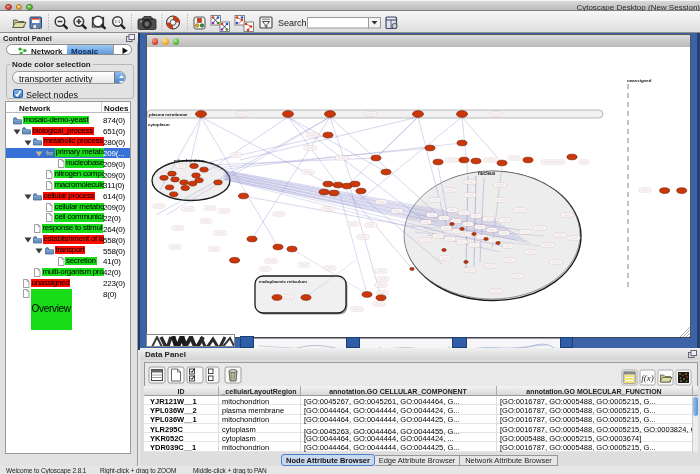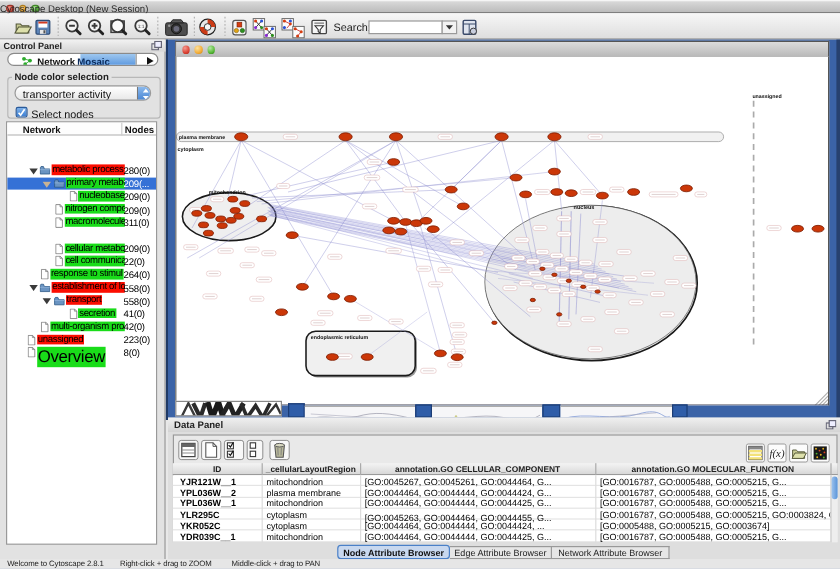--- a/index.html
+++ b/index.html
@@ -4,21 +4,21 @@
 html,body{width:700px;height:474px}
 body{position:relative;overflow:hidden;font-family:"Liberation Sans",sans-serif;background:#e8e8e8}
 .abs{position:absolute}
 </style></head>
 <body>
 
 <div class="abs" style="left:0;top:0;width:700px;height:11px;background:linear-gradient(#d9d9d9,#bcbcbc);border-bottom:1px solid #7f7f7f;border-top:1px solid #f5f5f5">
  <div class="abs" style="left:5px;top:2.5px;width:6.5px;height:6.5px;border-radius:50%;background:radial-gradient(circle at 35% 30%,#f49a90,#dc4436 60%,#ad2417);border:0.5px solid #9a3328"></div>
  <div class="abs" style="left:15.5px;top:2.5px;width:6.5px;height:6.5px;border-radius:50%;background:radial-gradient(circle at 35% 30%,#fbe2a0,#f3ac35 60%,#c37e12);border:0.5px solid #ad7d21"></div>
  <div class="abs" style="left:26px;top:2.5px;width:6.5px;height:6.5px;border-radius:50%;background:radial-gradient(circle at 35% 30%,#b5e8a2,#59ba39 60%,#2e7f17);border:0.5px solid #418527"></div>
- <div class="abs" style="left:0;top:1.5px;width:700px;text-align:left;font-size:8px;color:#2a2a2a">Cytoscape Desktop (New Session)</div>
+ <div class="abs" style="left:0;top:1.5px;width:700px;text-align:right;font-size:8px;color:#2a2a2a">Cytoscape Desktop (New Session)</div>
 </div>
 
 <div class="abs" style="left:0;top:11px;width:700px;height:22px;background:linear-gradient(#f7f7f7,#dedede);border-bottom:1px solid #8f8f8f"></div>
 
 <svg class="abs" style="left:0;top:11px" width="700" height="22" viewBox="0 0 700 22">
 
  <line x1="48.5" y1="3" x2="48.5" y2="19" stroke="#b5b5b5" stroke-width="1" stroke-dasharray="1.5,1.5"></line>
  <line x1="131.5" y1="3" x2="131.5" y2="19" stroke="#b5b5b5" stroke-width="1" stroke-dasharray="1.5,1.5"></line>
  <line x1="162" y1="3" x2="162" y2="19" stroke="#b5b5b5" stroke-width="1" stroke-dasharray="1.5,1.5"></line>
  <line x1="187.5" y1="3" x2="187.5" y2="19" stroke="#b5b5b5" stroke-width="1" stroke-dasharray="1.5,1.5"></line>
@@ -506,21 +506,21 @@
    <div class="abs" style="left:60px;top:0;width:46px;height:11px;background:linear-gradient(#9ec7ef,#5291dd)"></div>
    <div class="abs" style="left:106px;top:0;width:1px;height:11px;background:#9a9a9a"></div>
    <svg class="abs" style="left:11px;top:1.5px" width="9" height="8">
         <circle cx="2" cy="2" r="1.6" fill="#2daa2d"></circle>
         <circle cx="7" cy="3.5" r="1.6" fill="#2daa2d"></circle>
         <circle cx="3" cy="6.5" r="1.6" fill="#2daa2d"></circle>
         <line x1="2" y1="2" x2="7" y2="3.5" stroke="#2daa2d" stroke-width="0.7"></line>
         <line x1="7" y1="3.5" x2="3" y2="6.5" stroke="#2daa2d" stroke-width="0.7"></line>
       </svg>
    <div class="abs" style="left:24px;top:1.5px;font-size:8px;font-weight:bold;color:#111">Network</div>
-   <div class="abs" style="left:48px;top:1.5px;width:46px;text-align:center;font-size:8px;font-weight:bold;color:#0a2a5a">Mosaic</div>
+   <div class="abs" style="left:64px;top:1.5px;width:46px;text-align:left;font-size:8px;font-weight:bold;color:#0a2a5a">Mosaic</div>
    <svg class="abs" style="left:114px;top:2px" width="8" height="8">
         <path d="M1.5 0.5 L7 3.75 L1.5 7 Z" fill="#111"></path>
       </svg>
  </div>
  <div class="abs" style="left:6px;top:31px;width:128px;height:35px;border:1px solid #b8b8b8;border-radius:3px"></div>
  <div class="abs" style="left:10px;top:26.5px;background:#e2e2e2;padding:0 2px;font-size:8px;font-weight:bold;color:#222">Node color selection</div>
  <div class="abs" style="left:12px;top:38px;width:114px;height:13px;background:linear-gradient(#ffffff,#e8e8e8);border:1px solid #9a9a9a;border-radius:6.5px;overflow:hidden">
    <div class="abs" style="left:6px;top:2px;font-size:9px;color:#111">transporter activity</div>
    <div class="abs" style="left:101px;top:0;width:13px;height:13px;background:linear-gradient(#8ebbed,#3f7fd0);border-left:1px solid #777;border-radius:0 6.5px 6.5px 0">
      <svg width="13" height="13">
@@ -534,20 +534,39 @@
         <path d="M1.5 4 L3.2 6 L6.5 1" fill="none" stroke="#fff" stroke-width="1.4"></path>
       </svg>
  </div>
  <div class="abs" style="left:26px;top:56.5px;font-size:9px;color:#111">Select nodes</div>
  <div class="abs" style="left:5px;top:68px;width:126px;height:353px;background:#fff;border:1px solid #999;overflow:hidden">
    <div class="abs" style="left:0;top:0;width:126px;height:11px;background:#fdfdfd;border-bottom:1px solid #bbb">
      <div class="abs" style="left:13px;top:1.5px;font-size:8px;font-weight:bold;color:#111">Network</div>
      <div class="abs" style="left:98px;top:1.5px;font-size:8px;font-weight:bold;color:#111">Nodes</div>
      <div class="abs" style="left:95px;top:0;width:1px;height:11px;background:#ccc"></div>
    </div>
+   <div class="abs" style="left:0px;top:13.0px;width:126px;height:10.85px;">
+        <svg class="abs" style="left:7px;top:1.5px" width="9" height="8">
+          <path d="M0.5 1.8 L0.5 7 L8.5 7 L8.5 2.8 L4 2.8 L3.2 0.8 L1.2 0.8 Z" fill="#6a94c2" stroke="#2e5a88" stroke-width="0.7"></path>
+          <path d="M0.5 3.4 L8.5 3.4" stroke="#8fb2d8" stroke-width="0.7"></path>
+        </svg>
+        <div class="abs" style="left:16.5px;top:0.8px;max-width:81.5px;overflow:hidden;white-space:nowrap;background:#19dc19;font-size:8px;letter-spacing:-0.3px;color:#000;line-height:8.5px;padding:0 1px">mosaic-demo-yeast</div>
+        <div class="abs" style="left:97px;top:1.4px;font-size:8px;letter-spacing:-0.2px;color:#000;white-space:nowrap">874(0)</div>
+      </div>
+<div class="abs" style="left:0px;top:23.9px;width:126px;height:10.85px;">
+        <svg class="abs" style="left:7px;top:3px" width="8" height="6">
+          <path d="M0.5 0.5 L7.5 0.5 L4 5.5 Z" fill="#3a3a3a"></path>
+        </svg>
+        <svg class="abs" style="left:16px;top:1.5px" width="9" height="8">
+          <path d="M0.5 1.8 L0.5 7 L8.5 7 L8.5 2.8 L4 2.8 L3.2 0.8 L1.2 0.8 Z" fill="#6a94c2" stroke="#2e5a88" stroke-width="0.7"></path>
+          <path d="M0.5 3.4 L8.5 3.4" stroke="#8fb2d8" stroke-width="0.7"></path>
+        </svg>
+        <div class="abs" style="left:25.5px;top:0.8px;max-width:72.5px;overflow:hidden;white-space:nowrap;background:#fc0d00;font-size:8px;letter-spacing:-0.3px;color:#000;line-height:8.5px;padding:0 1px">biological_process</div>
+        <div class="abs" style="left:97px;top:1.4px;font-size:8px;letter-spacing:-0.2px;color:#000;white-space:nowrap">651(0)</div>
+      </div>
 <div class="abs" style="left:0px;top:34.7px;width:126px;height:10.85px;">
         <svg class="abs" style="left:17.5px;top:3px" width="8" height="6">
           <path d="M0.5 0.5 L7.5 0.5 L4 5.5 Z" fill="#3a3a3a"></path>
         </svg>
         <svg class="abs" style="left:27px;top:1.5px" width="9" height="8">
           <path d="M0.5 1.8 L0.5 7 L8.5 7 L8.5 2.8 L4 2.8 L3.2 0.8 L1.2 0.8 Z" fill="#6a94c2" stroke="#2e5a88" stroke-width="0.7"></path>
           <path d="M0.5 3.4 L8.5 3.4" stroke="#8fb2d8" stroke-width="0.7"></path>
         </svg>
         <div class="abs" style="left:36.5px;top:0.8px;max-width:61.5px;overflow:hidden;white-space:nowrap;background:#fc0d00;font-size:8px;letter-spacing:-0.3px;color:#000;line-height:8.5px;padding:0 1px">metabolic process</div>
         <div class="abs" style="left:97px;top:1.4px;font-size:8px;letter-spacing:-0.2px;color:#000;white-space:nowrap">280(0)</div>
@@ -580,20 +599,31 @@
         <div class="abs" style="left:97px;top:1.4px;font-size:8px;letter-spacing:-0.2px;color:#000;white-space:nowrap">209(0)</div>
       </div>
 <div class="abs" style="left:0px;top:78.1px;width:126px;height:10.85px;text-decoration:underline;">
         <svg class="abs" style="left:40px;top:0.8px" width="7" height="9">
           <path d="M0.5 0.5 L4 0.5 L6 2.3 L6 8.5 L0.5 8.5 Z" fill="#fff" stroke="#777" stroke-width="0.7"></path>
           <path d="M4 0.5 L4 2.3 L6 2.3" fill="none" stroke="#777" stroke-width="0.6"></path>
         </svg>
         <div class="abs" style="left:47.5px;top:0.8px;max-width:50.5px;overflow:hidden;white-space:nowrap;background:#19dc19;font-size:8px;letter-spacing:-0.3px;color:#000;line-height:8.5px;padding:0 1px">macromolecule</div>
         <div class="abs" style="left:97px;top:1.4px;font-size:8px;letter-spacing:-0.2px;color:#000;white-space:nowrap">311(0)</div>
       </div>
+<div class="abs" style="left:0px;top:89.0px;width:126px;height:10.85px;">
+        <svg class="abs" style="left:17.5px;top:3px" width="8" height="6">
+          <path d="M0.5 0.5 L7.5 0.5 L4 5.5 Z" fill="#3a3a3a"></path>
+        </svg>
+        <svg class="abs" style="left:27px;top:1.5px" width="9" height="8">
+          <path d="M0.5 1.8 L0.5 7 L8.5 7 L8.5 2.8 L4 2.8 L3.2 0.8 L1.2 0.8 Z" fill="#6a94c2" stroke="#2e5a88" stroke-width="0.7"></path>
+          <path d="M0.5 3.4 L8.5 3.4" stroke="#8fb2d8" stroke-width="0.7"></path>
+        </svg>
+        <div class="abs" style="left:36.5px;top:0.8px;max-width:61.5px;overflow:hidden;white-space:nowrap;background:#fc0d00;font-size:8px;letter-spacing:-0.3px;color:#000;line-height:8.5px;padding:0 1px">cellular process</div>
+        <div class="abs" style="left:97px;top:1.4px;font-size:8px;letter-spacing:-0.2px;color:#000;white-space:nowrap">614(0)</div>
+      </div>
 <div class="abs" style="left:0px;top:99.8px;width:126px;height:10.85px;">
         <svg class="abs" style="left:40px;top:0.8px" width="7" height="9">
           <path d="M0.5 0.5 L4 0.5 L6 2.3 L6 8.5 L0.5 8.5 Z" fill="#fff" stroke="#777" stroke-width="0.7"></path>
           <path d="M4 0.5 L4 2.3 L6 2.3" fill="none" stroke="#777" stroke-width="0.6"></path>
         </svg>
         <div class="abs" style="left:47.5px;top:0.8px;max-width:50.5px;overflow:hidden;white-space:nowrap;background:#19dc19;font-size:8px;letter-spacing:-0.3px;color:#000;line-height:8.5px;padding:0 1px">cellular metabo</div>
         <div class="abs" style="left:97px;top:1.4px;font-size:8px;letter-spacing:-0.2px;color:#000;white-space:nowrap">209(0)</div>
       </div>
 <div class="abs" style="left:0px;top:110.6px;width:126px;height:10.85px;">
         <svg class="abs" style="left:40px;top:0.8px" width="7" height="9">
@@ -655,21 +685,21 @@
           <path d="M4 0.5 L4 2.3 L6 2.3" fill="none" stroke="#777" stroke-width="0.6"></path>
         </svg>
         <div class="abs" style="left:24.5px;top:0.8px;max-width:73.5px;overflow:hidden;white-space:nowrap;background:#fc0d00;font-size:8px;letter-spacing:-0.3px;color:#000;line-height:8.5px;padding:0 1px">unassigned</div>
         <div class="abs" style="left:97px;top:1.4px;font-size:8px;letter-spacing:-0.2px;color:#000;white-space:nowrap">223(0)</div>
       </div>
 <div class="abs" style="left:0px;top:186.6px;width:126px;height:10.85px;">
         <svg class="abs" style="left:17px;top:0.8px" width="7" height="9">
           <path d="M0.5 0.5 L4 0.5 L6 2.3 L6 8.5 L0.5 8.5 Z" fill="#fff" stroke="#777" stroke-width="0.7"></path>
           <path d="M4 0.5 L4 2.3 L6 2.3" fill="none" stroke="#777" stroke-width="0.6"></path>
         </svg>
-        <div class="abs" style="left:24.5px;top:0.8px;max-width:73.5px;overflow:hidden;white-space:nowrap;background:#19dc19;font-size:14px;letter-spacing:-0.3px;color:#000;line-height:8.5px;padding:4px 1px">Overview</div>
+        <div class="abs" style="left:24.5px;top:0.8px;max-width:73.5px;overflow:hidden;white-space:nowrap;background:#19dc19;font-size:10px;letter-spacing:-0.3px;color:#000;line-height:8.5px;padding:16px 1px">Overview</div>
         <div class="abs" style="left:97px;top:1.4px;font-size:8px;letter-spacing:-0.2px;color:#000;white-space:nowrap">8(0)</div>
       </div>
  </div>
 </div>
 
 <div class="abs" style="left:140px;top:348px;width:560px;height:118px;background:#dedede">
  <div class="abs" style="left:0;top:0;width:560px;height:12px;background:linear-gradient(#f0f0f0,#d4d4d4)">
   <div class="abs" style="left:5px;top:1.5px;font-size:8px;font-weight:bold;color:#222">Data Panel</div>
   <svg class="abs" style="left:548px;top:2px" width="9" height="8">
         <rect x="0.5" y="2.5" width="5.5" height="5" fill="none" stroke="#667" stroke-width="1"></rect>

